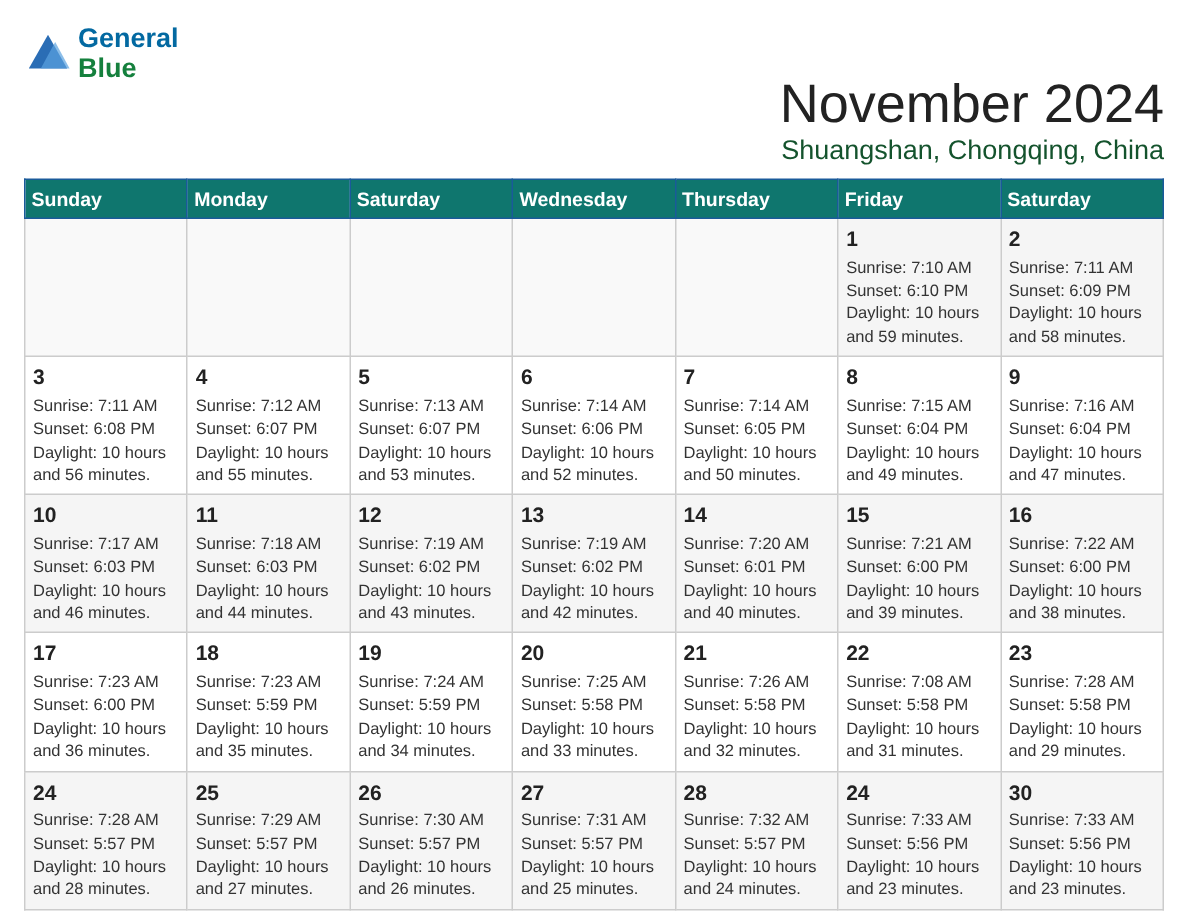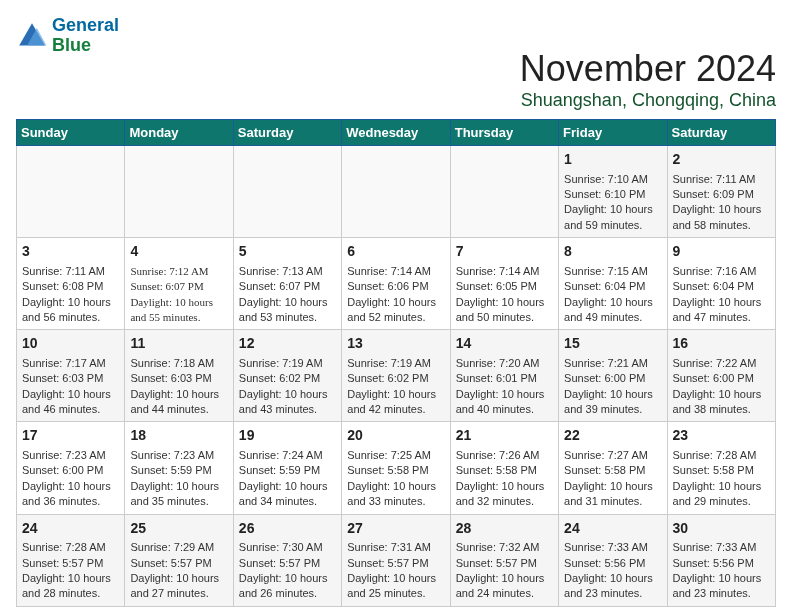--- a/index.html
+++ b/index.html
@@ -137,21 +137,21 @@
 Sunset: 6:10 PM
 Daylight: 10 hours and 59 minutes.</span></td>
         <td><span class="day-num">2</span><span class="day-info" style="white-space: pre-line;">Sunrise: 7:11 AM
 Sunset: 6:09 PM
 Daylight: 10 hours and 58 minutes.</span></td>
       </tr>
       <tr>
         <td><span class="day-num">3</span><span class="day-info" style="white-space: pre-line;">Sunrise: 7:11 AM
 Sunset: 6:08 PM
 Daylight: 10 hours and 56 minutes.</span></td>
-        <td><span class="day-num">4</span><span class="day-info" style="white-space: pre-line; font-family: Liberation Serif, serif;">Sunrise: 7:12 AM
+        <td><span class="day-num">4</span><span class="day-info" style="white-space: pre-line;">Sunrise: 7:12 AM
 Sunset: 6:07 PM
 Daylight: 10 hours and 55 minutes.</span></td>
         <td><span class="day-num">5</span><span class="day-info" style="white-space: pre-line;">Sunrise: 7:13 AM
 Sunset: 6:07 PM
 Daylight: 10 hours and 53 minutes.</span></td>
         <td><span class="day-num">6</span><span class="day-info" style="white-space: pre-line;">Sunrise: 7:14 AM
 Sunset: 6:06 PM
 Daylight: 10 hours and 52 minutes.</span></td>
         <td><span class="day-num">7</span><span class="day-info" style="white-space: pre-line;">Sunrise: 7:14 AM
 Sunset: 6:05 PM
@@ -195,21 +195,21 @@
 Daylight: 10 hours and 35 minutes.</span></td>
         <td><span class="day-num">19</span><span class="day-info" style="white-space: pre-line;">Sunrise: 7:24 AM
 Sunset: 5:59 PM
 Daylight: 10 hours and 34 minutes.</span></td>
         <td><span class="day-num">20</span><span class="day-info" style="white-space: pre-line;">Sunrise: 7:25 AM
 Sunset: 5:58 PM
 Daylight: 10 hours and 33 minutes.</span></td>
         <td><span class="day-num">21</span><span class="day-info" style="white-space: pre-line;">Sunrise: 7:26 AM
 Sunset: 5:58 PM
 Daylight: 10 hours and 32 minutes.</span></td>
-        <td><span class="day-num">22</span><span class="day-info" style="white-space: pre-line;">Sunrise: 7:27 AM
+        <td><span class="day-num">22</span><span class="day-info" style="white-space: pre-line;">Sunrise: 7:08 AM
 Sunset: 5:58 PM
 Daylight: 10 hours and 31 minutes.</span></td>
         <td><span class="day-num">23</span><span class="day-info" style="white-space: pre-line;">Sunrise: 7:28 AM
 Sunset: 5:58 PM
 Daylight: 10 hours and 29 minutes.</span></td>
       </tr>
       <tr>
         <td><span class="day-num">24</span><span class="day-info" style="white-space: pre-line;">Sunrise: 7:28 AM
 Sunset: 5:57 PM
 Daylight: 10 hours and 28 minutes.</span></td>

